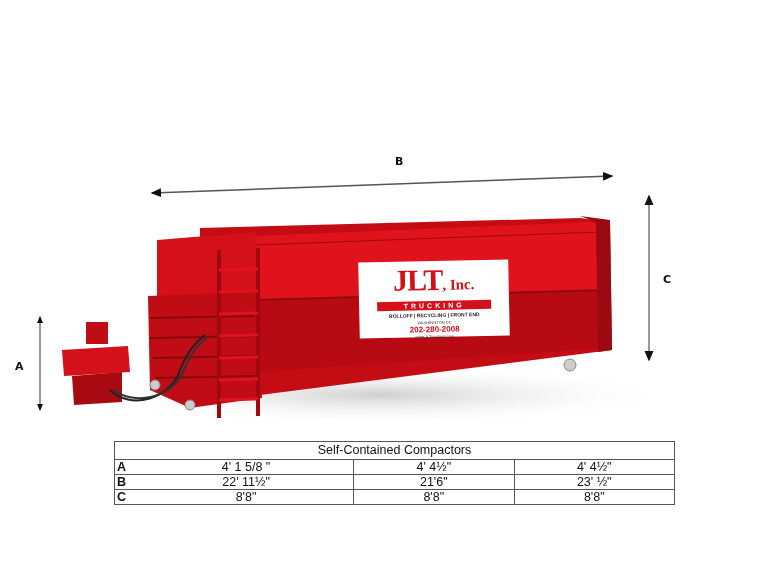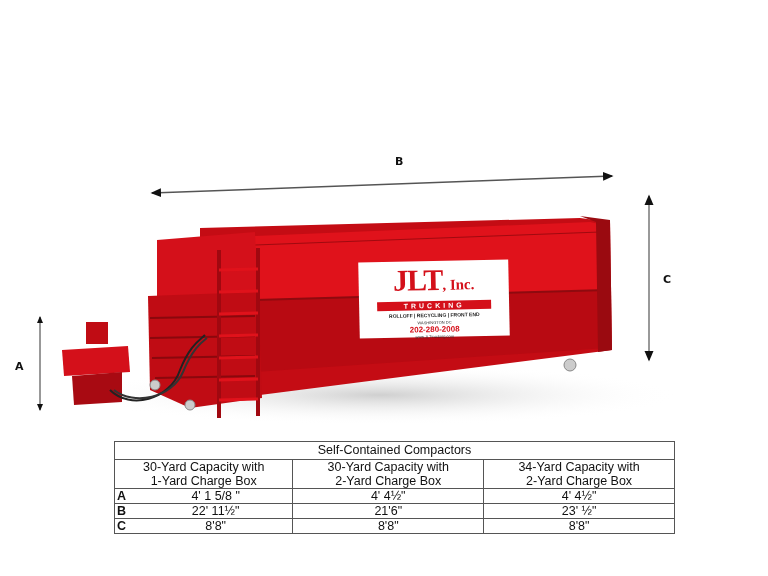--- a/index.html
+++ b/index.html
@@ -95,25 +95,20 @@
   <div class="phone">202-280-2008</div>
   <div class="web">www.JLTtrucking.com</div>
 </div>
 
 <table class="spec">
   <tbody>
       <tr>
         <th class="title" colspan="4">Self-Contained Compactors</th>
       </tr>
   <tr>
-    <td colspan="2"><span>30-Yard Capacity with</span><br><span>1-Yard Charge Box</span></td>
-    <td><span>30-Yard Capacity with</span><br><span>2-Yard Charge Box</span></td>
-    <td><span>34-Yard Capacity with</span><br><span>2-Yard Charge Box</span></td>
-  </tr>
-  <tr>
     <td class="rowk">A</td>
     <td class="first">4' 1 5/8 "</td>
     <td>4' 4½"</td>
     <td>4' 4½"</td>
   </tr>
   <tr>
     <td class="rowk">B</td>
     <td class="first">22' 11½"</td>
     <td>21'6"</td>
     <td>23' ½"</td>

